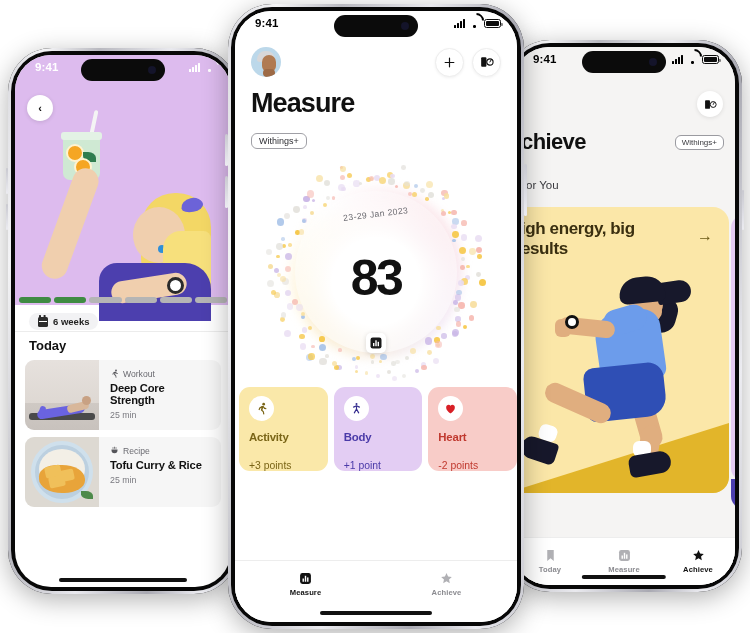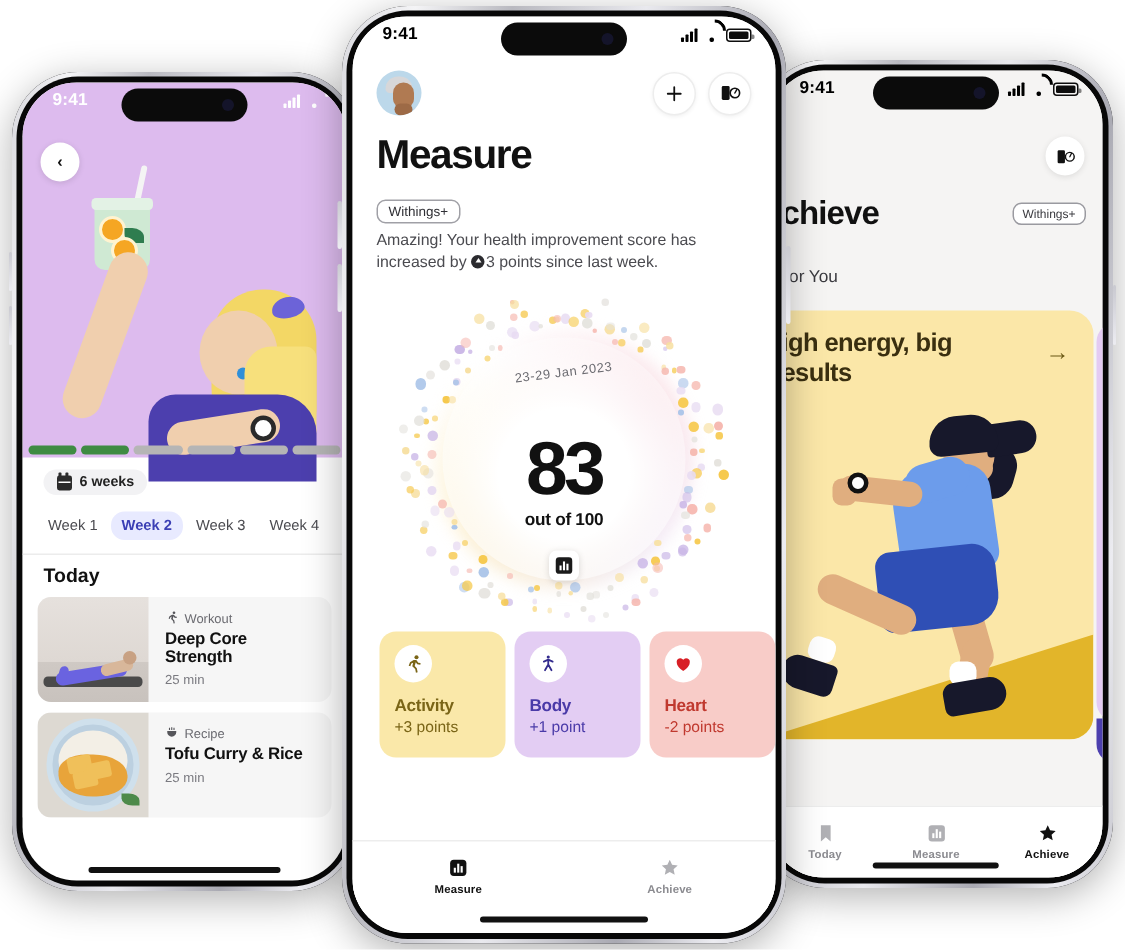--- a/index.html
+++ b/index.html
@@ -212,26 +212,26 @@
   .ring-date span { display:inline-block; transform:rotate(-7deg); }
   .ring-score { position:absolute; left:0; right:0; top:96px; text-align:center;
                 font-size:50px; font-weight:800; letter-spacing:-2.5px; color:#111; line-height:1; }
   .ring-out { position:absolute; left:0; right:0; top:150px; text-align:center;
               font-size:11.5px; font-weight:800; color:#111; letter-spacing:-.2px; }
   .ring-chart { position:absolute; left:50%; transform:translateX(-50%); top:176px;
                 width:20px; height:20px; border-radius:5px; background:#fff;
                 box-shadow:0 1px 5px rgba(0,0,0,.14); display:flex; align-items:center; justify-content:center; }
 
   .cp-following { font-size:9.6px; color:#7a7a80; padding:4px 16px 5px; }
-  .cp-cards { display:flex; gap:6px; padding:0 0 0 18px; height:84px; }
+  .cp-cards { display:flex; gap:6px; padding:0 0 0 4px; height:84px; }
   .cp-card { flex:1; border-radius:11px; padding:9px 0 0 10px; position:relative; }
   .cp-card .cic { width:25px; height:25px; border-radius:50%; background:#fff;
                   display:flex; align-items:center; justify-content:center; }
   .cp-card .cname { font-size:11.4px; font-weight:700; margin-top:10px; letter-spacing:-.2px;}
-  .cp-card .cpts { font-size:10.4px; margin-top:3px; }
+  .cp-card .cpts { font-size:10.4px; margin-top:17px; }
   .cp-homebar { position:absolute; bottom:7px; left:50%; transform:translateX(-50%); width:112px; height:4px; border-radius:3px; background:#111; }
 </style>
 </head>
 <body>
 
 <div id="stage">
 
   <div class="phone" id="phoneLeft">
     <div class="band"></div>
     <div class="bezel"></div>
@@ -283,26 +283,20 @@
           <span></span>
           <span></span>
           <span></span>
         </div>
       </div>
 
       <div class="lp-sheet">
         <div class="lp-chip">
           <span class="cal-ic"></span>
           <span>6 weeks</span>
-        </div>
-        <div class="lp-weeks">
-          <div class="wk">Week 1</div>
-          <div class="wk sel">Week 2</div>
-          <div class="wk">Week 3</div>
-          <div class="wk">Week 4</div>
         </div>
         <div class="lp-today">Today</div>
 
         <div class="lrow">
           <div class="lthumb th-workout">
             <div class="mat"></div>
             <div class="body"></div>
             <div class="bodyT"></div>
             <div class="lg"></div>
             <div class="hd"></div>
@@ -482,21 +476,20 @@
               <rect x="2" y="4" width="9" height="16" rx="1.6" fill="#111"></rect>
               <circle cx="17" cy="12" r="5.4" fill="none" stroke="#111" stroke-width="1.9"></circle>
               <path d="M17 12 19.2 8.2" stroke="#111" stroke-width="1.7" stroke-linecap="round"></path>
             </svg>
           </div>
         </div>
 
         <div class="cp-h1">Measure</div>
         <div class="cp-badge">Withings+</div>
 
-        <div class="cp-sub"><span>Amazing! Your health improvement score has increased by </span><span class="cp-inline-ic"></span><span>3 points since last week.</span></div>
 
         <div class="ring-wrap">
           <div class="ring-glow"></div>
           <div class="ring-inner"></div>
           <div class="ring-dots" id="ringDots">
               <b style="width: 5.47763px; height: 5.47763px; left: 203.879px; top: 117.738px; background: rgb(232, 220, 242); opacity: 0.85;"></b>
               <b style="width: 7.04437px; height: 7.04437px; left: 217.616px; top: 121.571px; background: rgb(246, 201, 78); opacity: 1;"></b>
               <b style="width: 7.36959px; height: 7.36959px; left: 199.855px; top: 120.623px; background: rgb(246, 201, 78); opacity: 0.72;"></b>
               <b style="width: 6.02947px; height: 6.02947px; left: 197.147px; top: 123.006px; background: rgb(232, 220, 242); opacity: 0.91;"></b>
               <b style="width: 5.7961px; height: 5.7961px; left: 195.269px; top: 132.602px; background: rgb(169, 196, 232); opacity: 0.64;"></b>
@@ -641,21 +634,20 @@
               <b style="width: 6.7786px; height: 6.7786px; left: 208.149px; top: 90.8195px; background: rgb(247, 223, 160); opacity: 0.65;"></b>
               <b style="width: 5.9455px; height: 5.9455px; left: 215.117px; top: 89.7008px; background: rgb(246, 184, 176); opacity: 0.97;"></b>
               <b style="width: 3.93139px; height: 3.93139px; left: 199.717px; top: 100.242px; background: rgb(228, 226, 221); opacity: 0.76;"></b>
               <b style="width: 4.46303px; height: 4.46303px; left: 216.323px; top: 97.2301px; background: rgb(246, 201, 78); opacity: 0.91;"></b>
               <b style="width: 4.60943px; height: 4.60943px; left: 199.199px; top: 107.906px; background: rgb(246, 184, 176); opacity: 0.95;"></b>
               <b style="width: 3.58593px; height: 3.58593px; left: 205.011px; top: 107.815px; background: rgb(246, 201, 78); opacity: 0.62;"></b>
               <b style="width: 4.81453px; height: 4.81453px; left: 215.485px; top: 115.202px; background: rgb(228, 226, 221); opacity: 0.94;"></b>
             </div>
           <div class="ring-date"><span>23-29 Jan 2023</span></div>
           <div class="ring-score">83</div>
-          <div class="ring-out">out of 100</div>
           <div class="ring-chart">
             <svg width="12" height="12" viewBox="0 0 24 24">
                 <rect x="1" y="1" width="22" height="22" rx="4.5" fill="#1a1a1a"></rect>
                 <rect x="6" y="12" width="2.8" height="6.4" fill="#fff"></rect>
                 <rect x="10.6" y="6.6" width="2.8" height="11.8" fill="#fff"></rect>
                 <rect x="15.2" y="9.6" width="2.8" height="8.8" fill="#fff"></rect>
               </svg>
           </div>
         </div>
 

